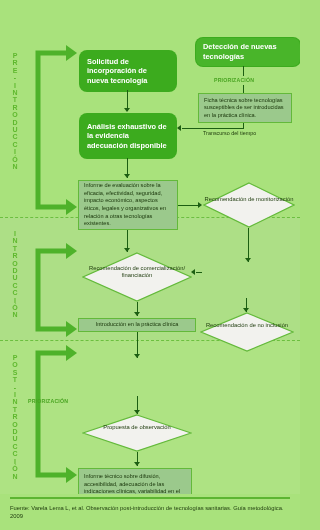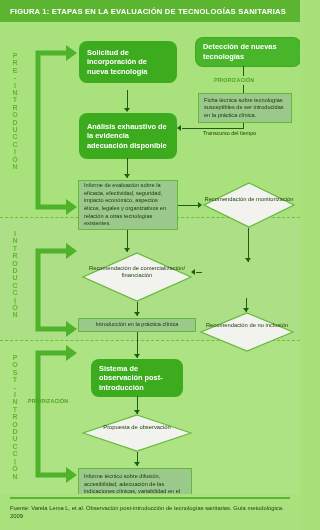--- a/index.html
+++ b/index.html
@@ -102,23 +102,20 @@
   .footer .src{
     position:absolute;left:10px;top:10px;width:284px;
     color:#1d3a0c;font-size:5.8px;line-height:8px;
   }
 </style>
 </head>
 <body>
 
 <div class="page">
 
-  <div class="titlebar">
-    <div class="ttl">FIGURA 1: ETAPAS EN LA EVALUACIÓN DE TECNOLOGÍAS SANITARIAS</div>
-  </div>
 
   <div class="canvas">
 
     <div class="sect a"></div>
     <div class="sect b"></div>
     <div class="sect c"></div>
 
     <div class="divider" style="top:195px"></div>
     <div class="divider" style="top:318px"></div>
 
@@ -193,21 +190,21 @@
     </div>
 
     <div class="bracket" style="left:30px;top:322px">
       <svg width="48" height="140" viewBox="0 0 48 140">
         <path d="M40 9 H8 V131 H40" fill="none" stroke="#4eb22a" stroke-width="5"></path>
         <path d="M36 1 L47 9 L36 17 Z" fill="#4eb22a"></path>
         <path d="M36 123 L47 131 L36 139 Z" fill="#4eb22a"></path>
       </svg>
     </div>
 
-    <div class="node proc" style="left:80px;top:20px;width:96px;height:40px">
+    <div class="node proc" style="left:80px;top:29px;width:96px;height:40px">
       <span>Solicitud de incorporación de nueva tecnología</span>
     </div>
 
     <div class="conn v" style="left:127px;top:68px;height:21px"></div>
     <div class="ahead down" style="left:124px;top:86px"></div>
 
     <div class="node proc" style="left:80px;top:92px;width:96px;height:44px">
       <span>Análisis exhaustivo de la evidencia adecuación disponible</span>
     </div>
 
@@ -276,23 +273,20 @@
     <div class="node diamond" style="left:200px;top:290px;width:94px;height:40px">
       <svg width="94" height="40" viewBox="0 0 94 40" style="position:absolute;left:0;top:0">
         <polygon points="47,1 93,20 47,39 1,20" fill="#f2f2ee" stroke="#63b93a" stroke-width="1.2"></polygon>
       </svg>
       <span class="dlabel" style="top:10px">Recomendación de no inclusión</span>
     </div>
 
     <div class="conn v" style="left:137px;top:310px;height:26px"></div>
     <div class="ahead down" style="left:134px;top:332px"></div>
 
-    <div class="node proc" style="left:92px;top:338px;width:90px;height:36px">
-      <span>Sistema de observación post-introducción</span>
-    </div>
 
     <div class="cap" style="left:28px;top:376px">PRIORIZACIÓN</div>
 
     <div class="conn v" style="left:137px;top:374px;height:18px"></div>
     <div class="ahead down" style="left:134px;top:388px"></div>
 
     <div class="node diamond" style="left:82px;top:392px;width:110px;height:38px">
       <svg width="110" height="38" viewBox="0 0 110 38" style="position:absolute;left:0;top:0">
         <polygon points="55,1 109,19 55,37 1,19" fill="#f2f2ee" stroke="#63b93a" stroke-width="1.2"></polygon>
       </svg>

